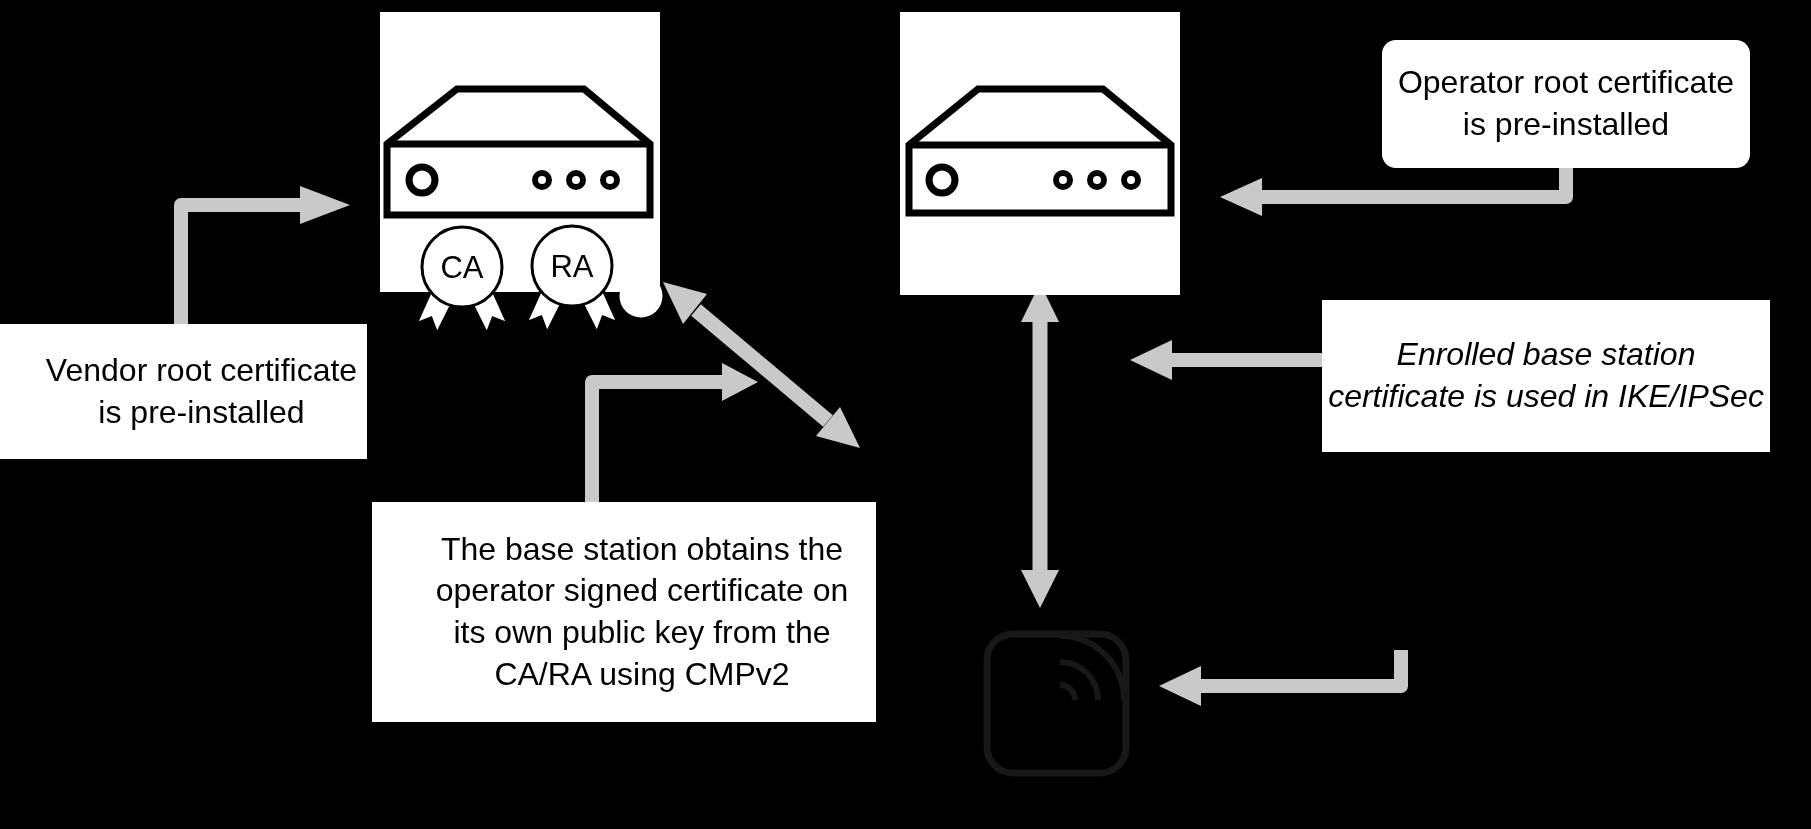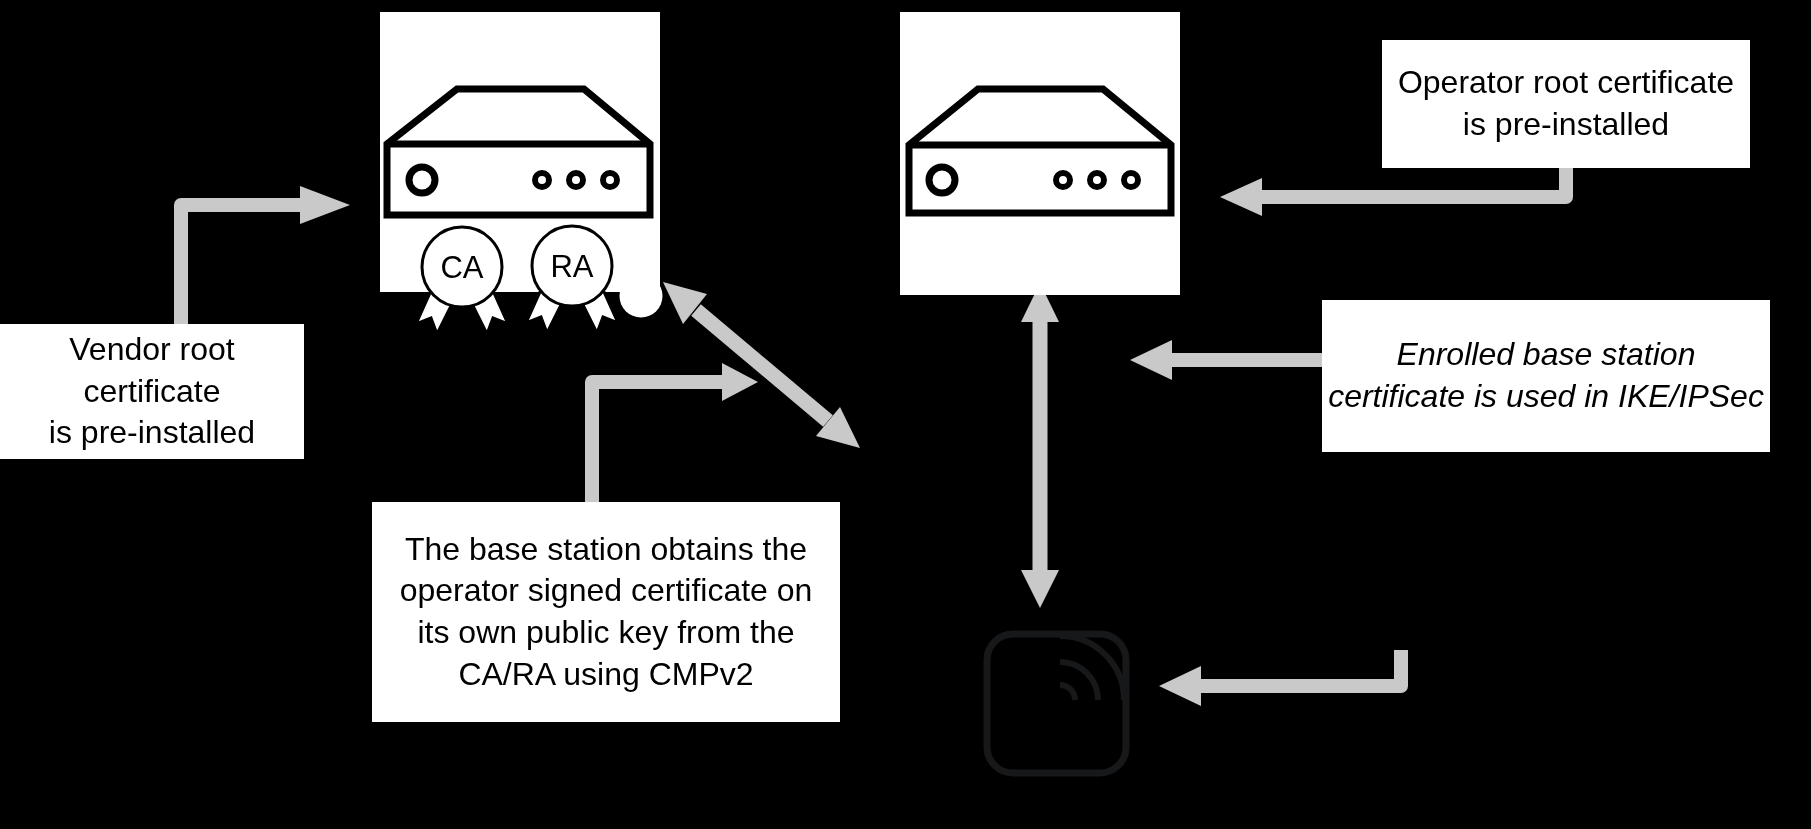--- a/index.html
+++ b/index.html
@@ -108,28 +108,28 @@
 
   <svg class="layer" style="left:983px; top:630px;" width="147" height="147" viewBox="0 0 147 147">
     <rect x="4" y="4" width="139" height="139" rx="26" fill="#000000" stroke="#17181a" stroke-width="7"></rect>
     <g fill="none" stroke="#17181a" stroke-width="6">
       <path d="M77,55 A15,15 0 0 1 92,70"></path>
       <path d="M77,32 A38,38 0 0 1 115,70"></path>
       <path d="M77,6 A64,64 0 0 1 141,70"></path>
     </g>
   </svg>
 
-  <div class="textbox" style="left:0; top:324px; width:304px; height:135px;">Vendor root certificate
+  <div class="textbox" style="left:0; top:324px; width:331px; height:135px;padding-left:36px;">Vendor root certificate
 is pre-installed</div>
 
-  <div class="textbox" style="left:1382px; top:40px; width:368px; height:128px;">Operator root certificate
+  <div class="textbox" style="left:1382px; top:40px; width:368px; height:128px;border-radius:14px;">Operator root certificate
 is pre-installed</div>
 
   <div class="textbox" style="left:1322px; top:300px; width:448px; height:152px;font-style:italic;">Enrolled base station
 certificate is used in IKE/IPSec</div>
 
 
-  <div class="textbox" style="left:372px; top:502px; width:468px; height:220px;">The base station obtains the
+  <div class="textbox" style="left:372px; top:502px; width:468px; height:220px;padding-left:36px;">The base station obtains the
 operator signed certificate on
 its own public key from the
 CA/RA using CMPv2</div>
 
 </div>
 
 </body></html>

